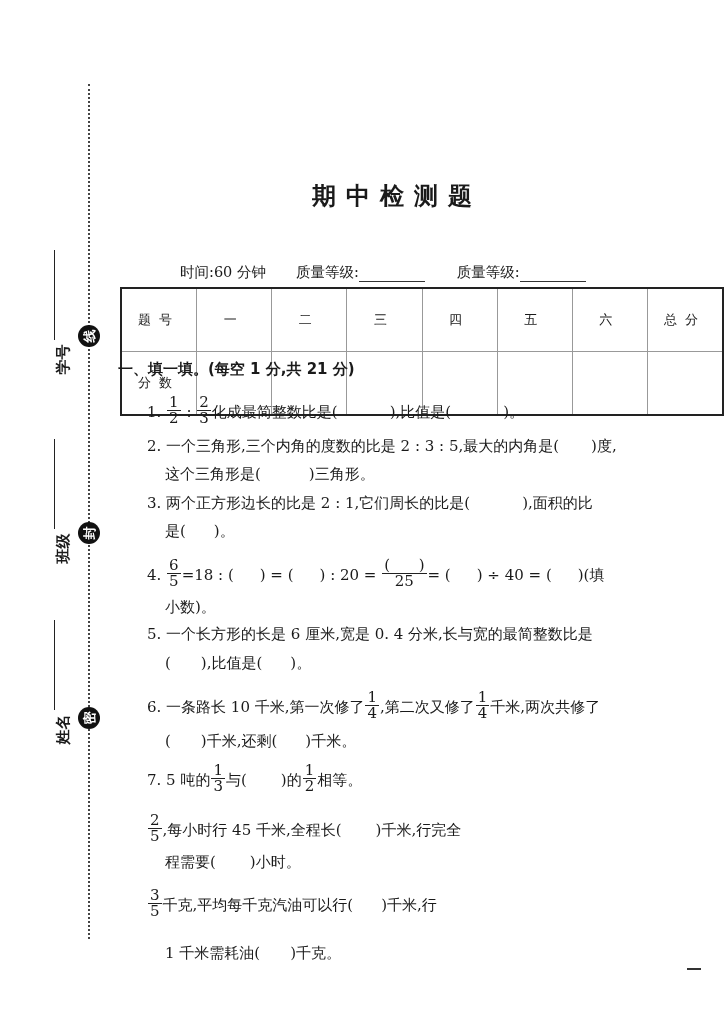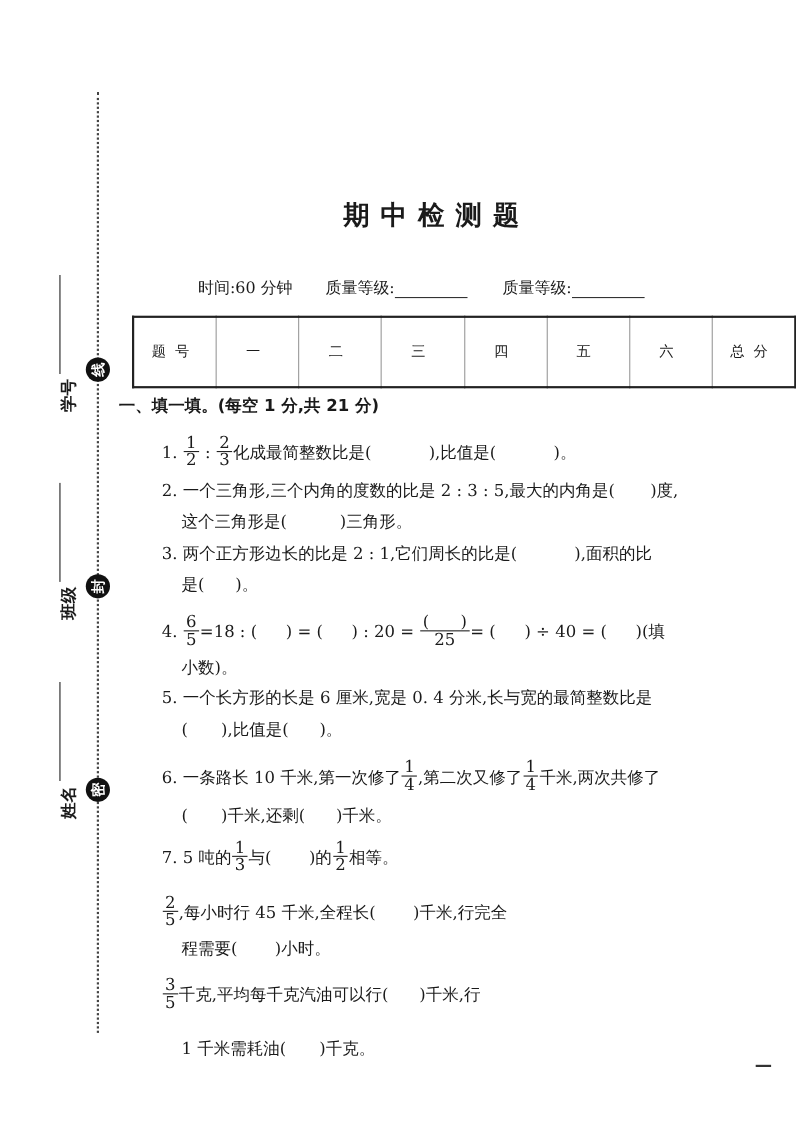--- a/index.html
+++ b/index.html
@@ -25,32 +25,32 @@
       font-family: "DejaVu Sans", sans-serif;
       transform: rotate(-90deg); transform-origin: center center; white-space: nowrap;
       width: 40px; text-align: center;
     }
     .title {
       position: absolute; left: 0; width: 794px; top: 180px; text-align: center;
       font-size: 24px; font-weight: bold; letter-spacing: 10px;
       font-family: "DejaVu Sans", sans-serif;
     }
     .meta-row { position: absolute; top: 252px; left: 180px; font-size: 14.5px; display: flex; gap: 0; }
-    .meta-item { display: inline-flex; align-items: flex-end; }
+    .meta-item { display: inline-flex; align-items: flex-end; margin-top: 11px; }
     .meta-blank { display: inline-block; border-bottom: 1px solid #333; height: 14px; }
     table.score {
       position: absolute; left: 120px; top: 287px; border-collapse: collapse;
       border: 2px solid #222; font-size: 13px;
     }
     table.score td {
       width: 69px; height: 32px; border: 1px solid #999; text-align: center; padding: 15px;
       font-family: "DejaVu Serif", serif; letter-spacing: 8px;
     }
     .section-head {
-      position: absolute; left: 108px; top: 360px; font-size: 15px; font-weight: bold;
+      position: absolute; left: 118px; top: 360px; font-size: 15px; font-weight: bold;
       font-family: "DejaVu Sans", sans-serif;
     }
     .q { position: absolute; left: 147px; font-size: 15px; line-height: 22px; white-space: nowrap; }
     .q2 { position: absolute; left: 165px; font-size: 15px; line-height: 22px; white-space: nowrap; }
     .frac {
       display: inline-flex; flex-direction: column; align-items: center; vertical-align: middle;
       line-height: 15px; font-size: 15px; margin: 0 1px; position: relative; top: -2px;
     }
     .frac .num { border-bottom: 1px solid #222; padding: 0 2px; }
     .frac .den { padding: 0 2px; }
@@ -103,20 +103,30 @@
       <tr>
     <td>题号</td>
     <td>一</td>
     <td>二</td>
     <td>三</td>
     <td>四</td>
     <td>五</td>
     <td>六</td>
     <td>总分</td>
   </tr>
+  <tr>
+    <td>分数</td>
+    <td></td>
+    <td></td>
+    <td></td>
+    <td></td>
+    <td></td>
+    <td></td>
+    <td></td>
+  </tr>
 </tbody>
   </table>
 
 <div class="section-head">一、填一填。(每空 1 分,共 21 分)</div>
 
 <div class="q" style="top:397px;">
   <span>1.</span>
   <span class="frac">
       <span class="num">1</span>
       <span class="den">2</span>

